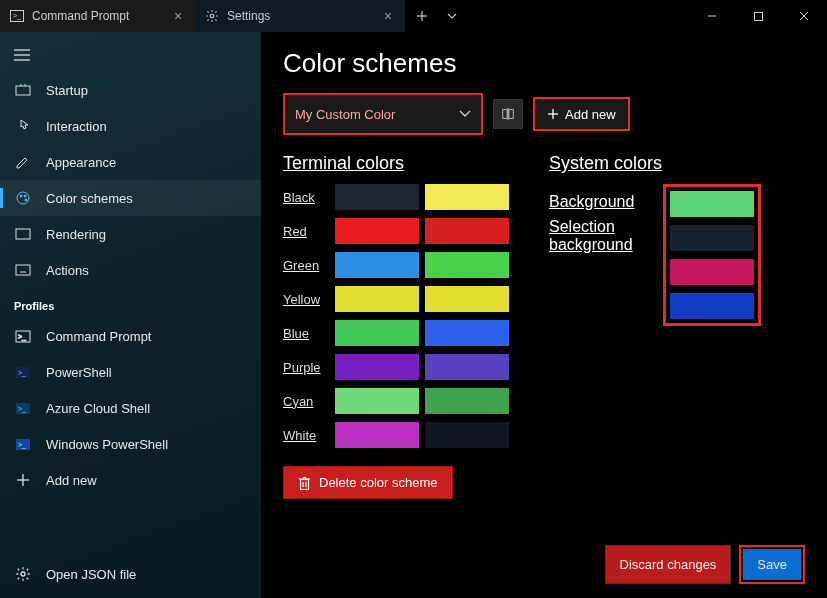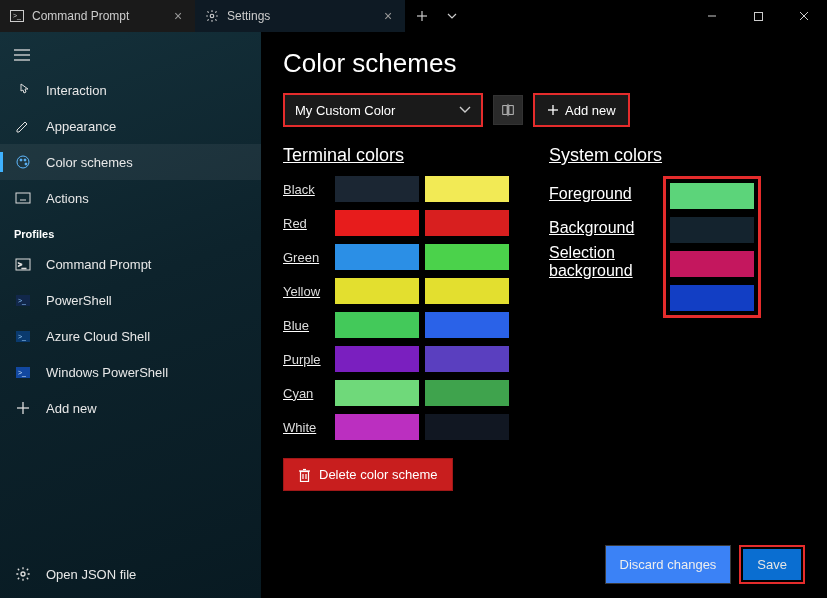--- a/index.html
+++ b/index.html
@@ -29,40 +29,40 @@
 .side-item.selected { background: rgba(255,255,255,0.06); }
 .side-item.selected::before { content:""; position:absolute; left:0; top:8px; bottom:8px; width:3px; background:#3fb2ff; }
 .side-header { font-size: 11px; font-weight: 600; padding: 12px 14px 6px 14px; color: #fff; }
 .side-bottom { border-top: 0; padding-bottom: 6px; }
 
 
 .main { flex:1; background:#000; padding: 16px 22px 14px 22px; display:flex; flex-direction:column; }
 .page-title { font-size: 26px; font-weight: 400; margin-bottom: 14px; }
 
 .scheme-row { display:flex; align-items:center; gap:10px; margin-bottom: 18px; }
-.scheme-select { width: 200px; height: 34px; border: 2px solid #e52c2c; background:#1a1a1a; color:#ffffff; display:flex; align-items:center; justify-content: space-between; padding: 0 10px; font-size: 13px; }
+.scheme-select { width: 200px; height: 42px; border: 2px solid #e52c2c; background:#1a1a1a; color:#fca5a5; display:flex; align-items:center; justify-content: space-between; padding: 0 10px; font-size: 13px; }
 .rename-btn { width: 30px; height: 30px; background:#2a2a2a; border:1px solid #333; display:flex; align-items:center; justify-content:center; color:#ccc; font-size: 12px;}
 .addnew-btn { height:34px; border:2px solid #e52c2c; background:#1a1a1a; color:#fff; display:flex; align-items:center; gap:6px; padding:0 12px; font-size:13px; }
 
 .colors-row { display:flex; gap: 40px; text-decoration: underline; }
 .section-title { font-size: 18px; font-weight: 400; margin-bottom: 10px; }
 
 .terminal-grid { display:grid; grid-template-columns: 46px 84px 84px; column-gap: 6px; row-gap: 8px; align-items:center; }
 .terminal-grid .lbl { font-size: 13px; color:#ddd; }
 .swatch { height: 26px; width: 84px; }
 
 .system-col { }
 .system-highlight { border: 3px solid #e52c2c; padding: 4px; margin-left: -6px; display:inline-block; }
 
 .delete-row { margin-top: 18px; }
 .delete-btn { background:#c81e1e; border:1px solid #a01818; color:#fff; font-size:13px; padding: 8px 14px; display:flex; align-items:center; gap:8px; }
 
 .footer { margin-top:auto; display:flex; justify-content:flex-end; gap:8px; padding-top: 14px; }
 .btn { font-size:13px; padding: 8px 14px; border:none; }
-.btn-discard { background:#3b82f6; color:#eee; border:1px solid #3a3a3a; }
+.btn-discard { background:#b91c1c; color:#eee; border:1px solid #3a3a3a; }
 .btn-save-wrap { border:2px solid #e52c2c; padding:2px; display:inline-flex; }
 .btn-save { background:#0a6ed1; color:#e5e5e5; }
 
 svg { display:block; }
 </style>
 </head>
 <body>
 
 <div class="titlebar">
   <div class="tab inactive">
@@ -123,20 +123,30 @@
       <svg width="16" height="12" viewBox="0 0 16 12" stroke="#ddd" stroke-width="1.3">
           <line x1="0" y1="1" x2="16" y2="1"></line>
           <line x1="0" y1="6" x2="16" y2="6"></line>
           <line x1="0" y1="11" x2="16" y2="11"></line>
         </svg>
     </div>
     <div class="side-list">
 
       <div class="side-item">
         <span class="side-icon">
+            <svg width="16" height="14" viewBox="0 0 16 14" stroke="#ddd" fill="none">
+              <rect x="1" y="3" width="14" height="9"></rect>
+              <line x1="6" y1="1" x2="6" y2="3"></line>
+              <line x1="10" y1="1" x2="10" y2="3"></line>
+            </svg>
+          </span>
+        <span>Startup</span>
+      </div>
+      <div class="side-item">
+        <span class="side-icon">
             <svg width="16" height="16" viewBox="0 0 16 16" stroke="#ddd" fill="none">
               <path d="M6 2v7l2-1 1 3 2-1-1-3h3z"></path>
             </svg>
           </span>
         <span>Interaction</span>
       </div>
       <div class="side-item">
         <span class="side-icon">
             <svg width="16" height="16" viewBox="0 0 16 16" stroke="#ddd" fill="none">
               <path d="M2 12l8-8 2 2-8 8H2z"></path>
@@ -147,20 +157,28 @@
       <div class="side-item selected">
         <span class="side-icon">
             <svg width="16" height="16" viewBox="0 0 16 16" stroke="#5fb9ff" fill="none">
               <circle cx="8" cy="8" r="6"></circle>
               <circle cx="6" cy="6" r="1" fill="#5fb9ff"></circle>
               <circle cx="10" cy="6" r="1" fill="#5fb9ff"></circle>
               <circle cx="11" cy="10" r="1" fill="#5fb9ff"></circle>
             </svg>
           </span>
         <span>Color schemes</span>
+      </div>
+      <div class="side-item">
+        <span class="side-icon">
+            <svg width="16" height="12" viewBox="0 0 16 12" stroke="#ddd" fill="none">
+              <rect x="1" y="1" width="14" height="10"></rect>
+            </svg>
+          </span>
+        <span>Rendering</span>
       </div>
       <div class="side-item">
         <span class="side-icon">
             <svg width="16" height="12" viewBox="0 0 16 12" stroke="#ddd" fill="none">
               <rect x="1" y="1" width="14" height="10"></rect>
               <line x1="4" y1="4" x2="4" y2="4"></line>
               <line x1="7" y1="4" x2="7" y2="4"></line>
               <line x1="10" y1="4" x2="10" y2="4"></line>
               <line x1="5" y1="8" x2="11" y2="8"></line>
             </svg>
@@ -287,21 +305,20 @@
             <div class="lbl">White</div>
             <div class="swatch" style="background: rgb(187, 47, 192);"></div>
             <div class="swatch" style="background: rgb(17, 23, 34);"></div>
           </div>
       </div>
 
       <div class="system-col">
         <div class="section-title">System colors</div>
         <div style="display:flex;">
           <div id="system-labels" style="display:flex; flex-direction:column; gap:8px; padding-top:5px;">
-              <div class="lbl" style="height: 26px; display: flex; align-items: center; width: 120px;">Foreground</div>
               <div class="lbl" style="height: 26px; display: flex; align-items: center; width: 120px;">Background</div>
               <div class="lbl" style="height: 26px; display: flex; align-items: center; width: 120px;">Selection background</div>
             </div>
           <div class="system-highlight">
             <div id="system-swatches" style="display:flex; flex-direction:column; gap:8px;">
                 <div class="swatch" style="background: rgb(92, 212, 122);"></div>
                 <div class="swatch" style="background: rgb(20, 35, 46);"></div>
                 <div class="swatch" style="background: rgb(196, 23, 94);"></div>
                 <div class="swatch" style="background: rgb(18, 62, 196);"></div>
               </div>

